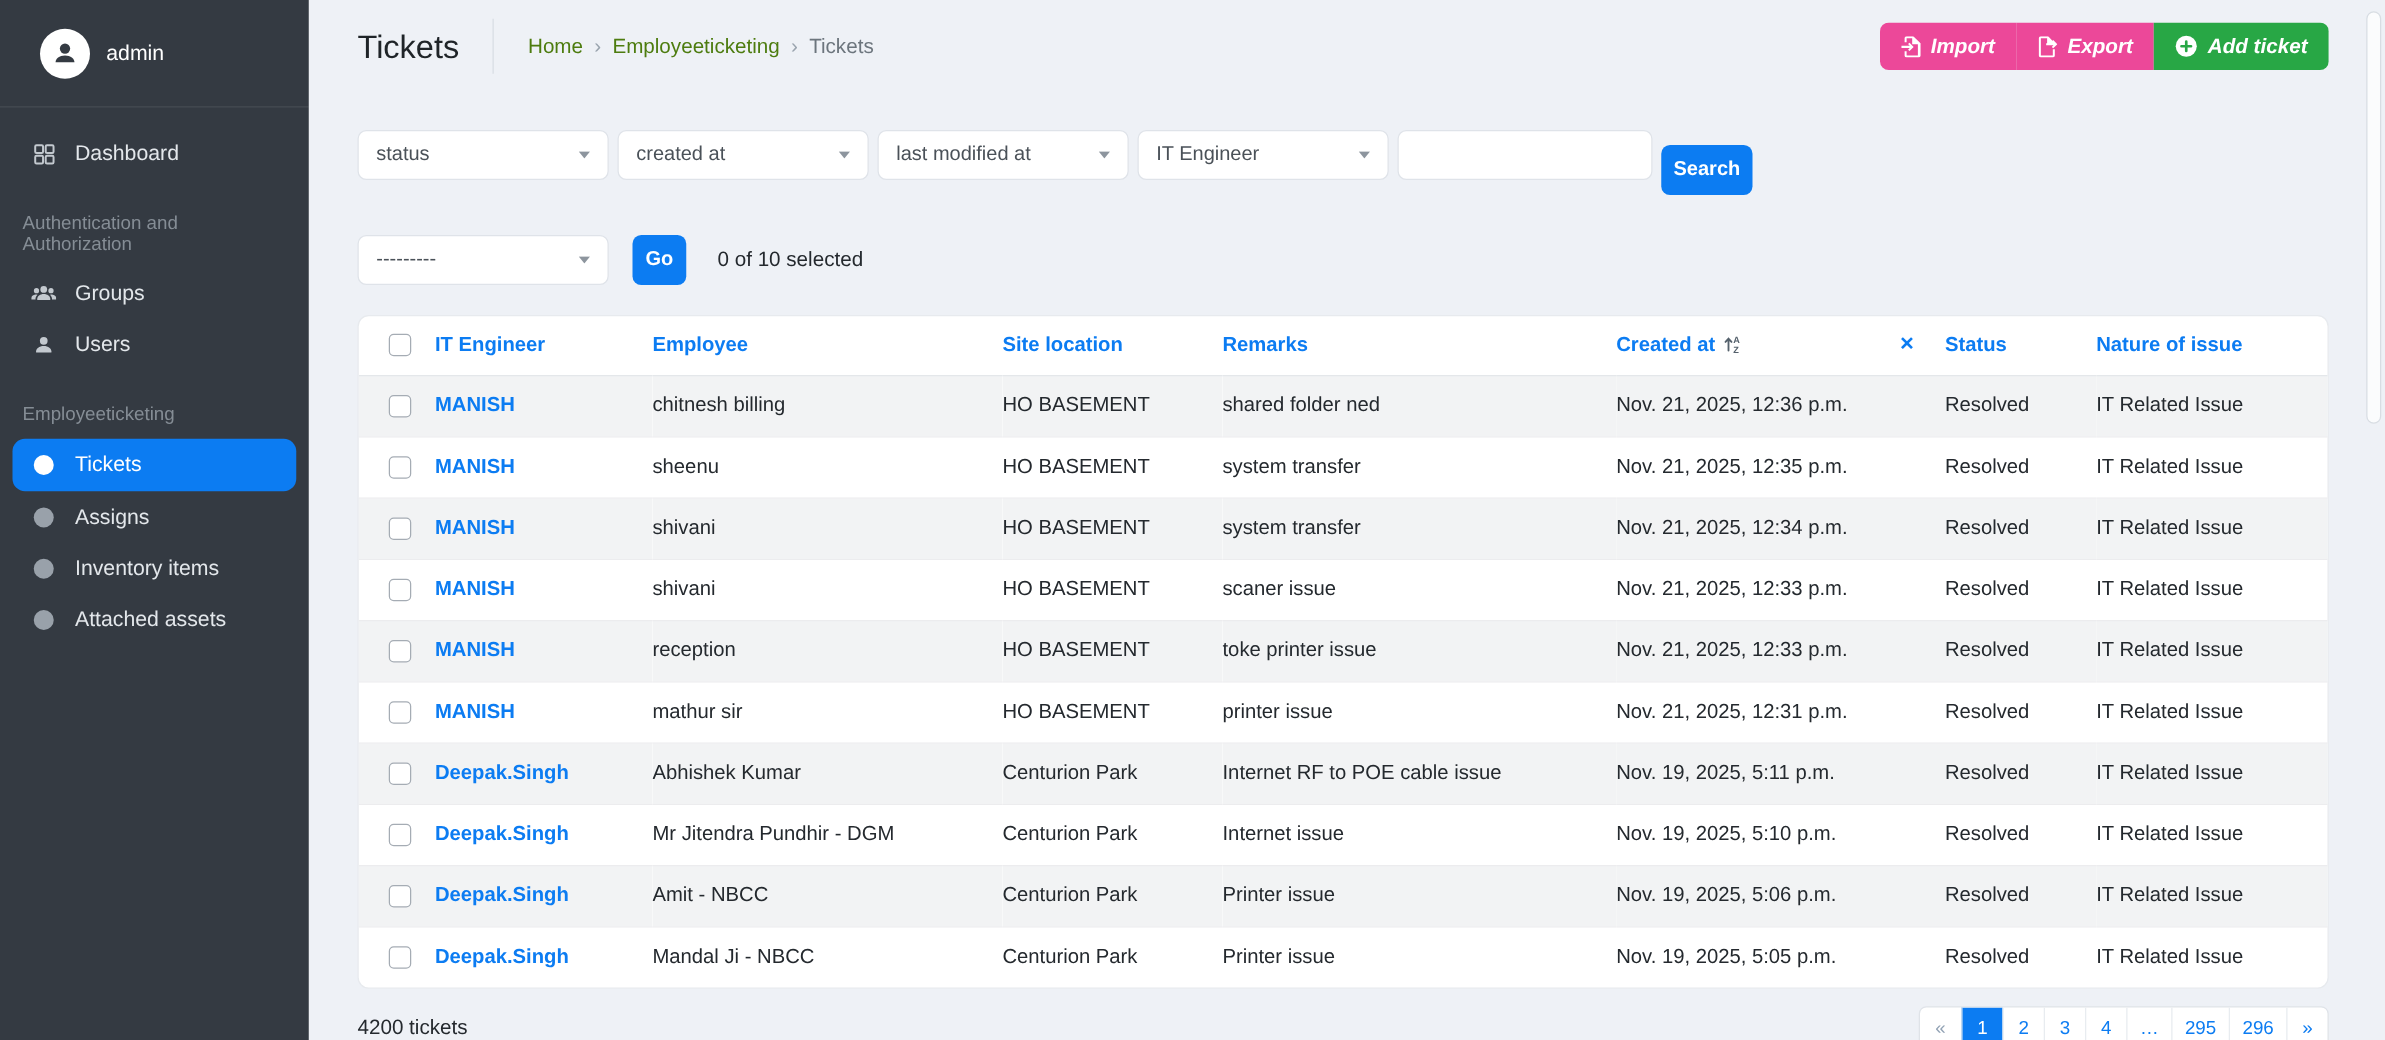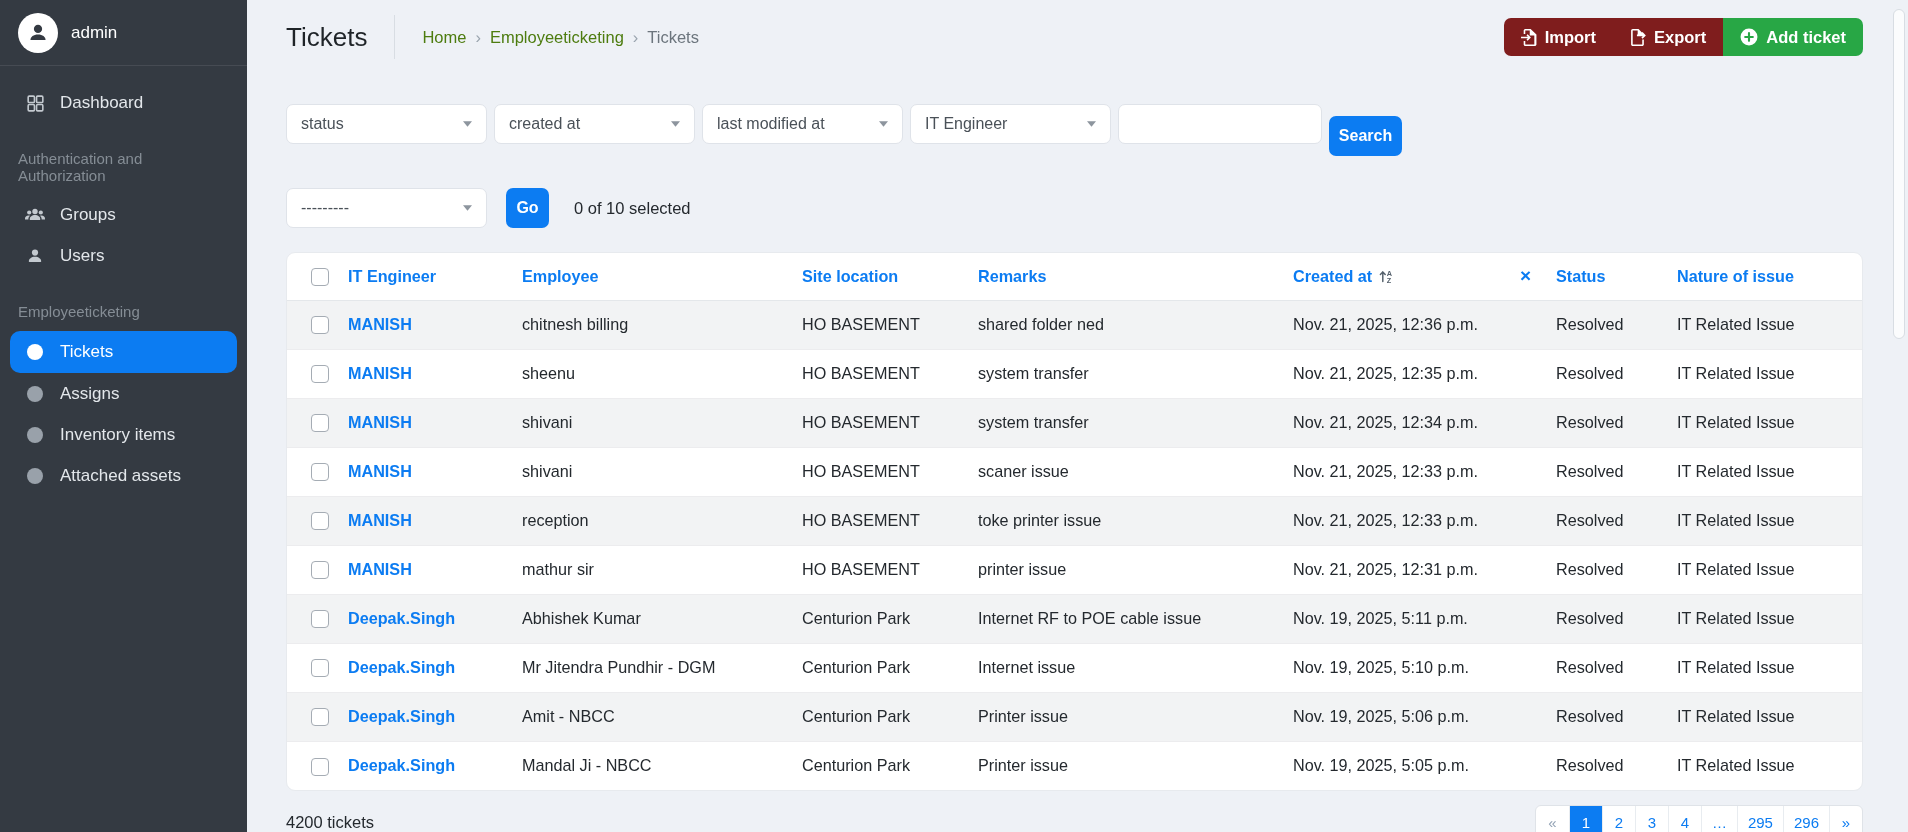--- a/index.html
+++ b/index.html
@@ -3,21 +3,21 @@
 <meta charset="utf-8">
 <style>
   * { box-sizing: border-box; }
   html,body { margin:0; padding:0; }
   body {
     width:1908px; height:832px; position:relative; overflow:hidden;
     background:#eef1f6; font-family:"Liberation Sans", sans-serif; color:#24292e;
   }
   
   .sidebar { position:absolute; left:0; top:0; width:247px; height:832px; background:#343a42; }
-  .user-row { height:66px; display:flex; align-items:center; gap:13px; padding:0 18px;
+  .user-row { height:86px; display:flex; align-items:center; gap:13px; padding:0 32px;
               border-bottom:1px solid rgba(255,255,255,.09); cursor:pointer; }
   .avatar { width:40px; height:40px; border-radius:50%; background:#fff; display:flex;
             align-items:center; justify-content:center; flex:none; }
   .username { color:#fff; font-size:17px; }
   .side-nav { padding-top:16px; }
   .side-section { color:#858d95; font-size:15px; padding:26px 18px 10px; }
   .side-item { display:flex; align-items:center; gap:15px; height:40px; margin:1px 10px;
                padding:0 15px; border-radius:10px; color:#e3e7eb; font-size:17px; cursor:pointer; }
   .side-item.active { background:#0c7cf2; color:#fff; height:42px; }
   .side-ico { width:20px; display:flex; justify-content:center; align-items:center; color:#c3c9cf; flex:none; }
@@ -28,22 +28,22 @@
   .page-head { display:flex; align-items:center; padding:14px 45px 0 39px; height:60px; }
   .page-title { font-size:26px; font-weight:500; color:#1f2428; margin:0; }
   .vdiv { width:1px; height:44px; background:#d8dde3; margin:0 27px; }
   .crumbs { display:flex; align-items:center; gap:9px; font-size:16.5px; }
   .crumb.link { color:#4d7c0f; cursor:pointer; }
   .crumb { color:#6c757d; }
   .crumb-sep { color:#9aa4ae; }
   .head-btns { margin-left:auto; display:flex; border-radius:7px; overflow:hidden; }
   .hbtn { border:none; height:38px; display:flex; align-items:center; gap:8px; padding:0 17px;
           color:#fff; font-size:16.5px; font-weight:600; cursor:pointer; font-family:inherit; }
-  .hbtn.gray { background:#7f1d1d; }
-  .hbtn.green { background:#28a745; }
+  .hbtn.gray { background:#ec4899;font-style:italic; }
+  .hbtn.green { background:#28a745;font-style:italic; }
   .btn-ico { display:flex; align-items:center; }
   
   .filters { display:flex; gap:7px; margin:44px 0 0 39px; }
   .select { width:201px; height:40px; background:#fff; border:1px solid #dfe3e9; border-radius:7px;
             display:flex; align-items:center; padding:0 14px; font-size:16px; color:#4a5158; cursor:pointer; }
   .sel-text { flex:1; }
   .caret { display:flex; align-items:center; }
   .search-input { width:204px; height:40px; background:#fff; border:1px solid #dfe3e9; border-radius:7px;
             padding:0 12px; font-size:16px; font-family:inherit; color:#24292e; outline:none; }
   .btn-blue { background:#0c7cf2; color:#fff; border:none; border-radius:7px; height:40px;

